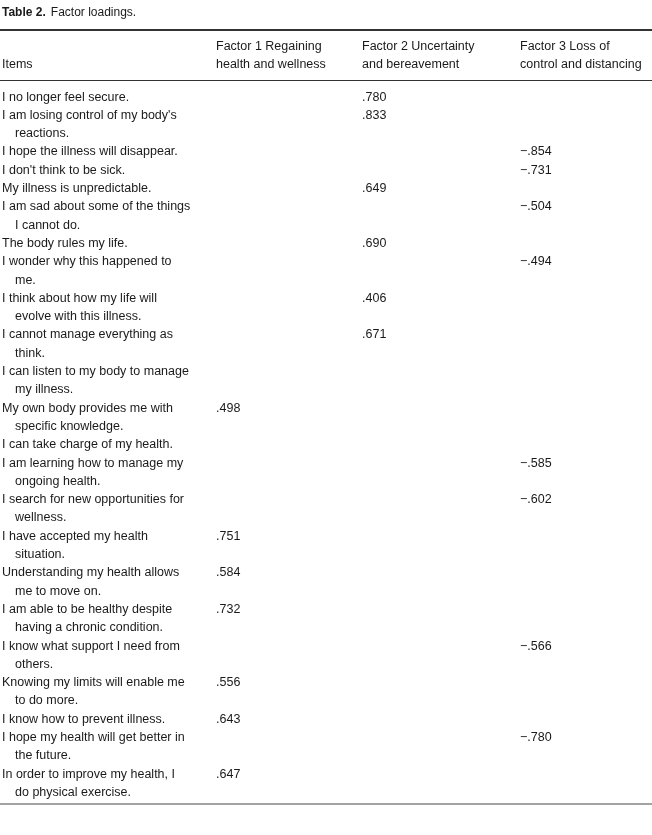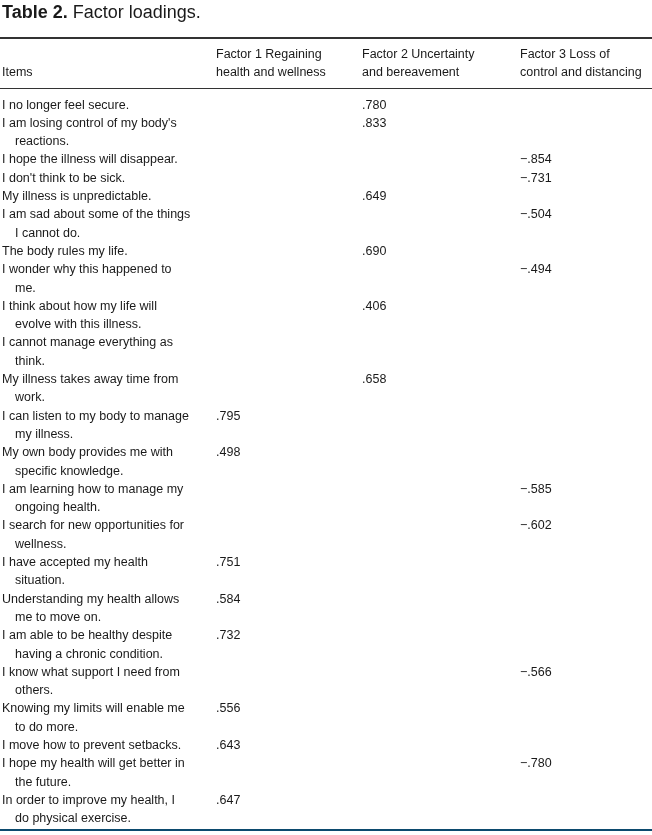--- a/index.html
+++ b/index.html
@@ -12,23 +12,23 @@
     height: 835px;
     box-sizing: border-box;
     background: #ffffff;
     color: #1a1a1a;
     font-family: "Liberation Sans", "DejaVu Sans", sans-serif;
     font-size: 12.5px;
     line-height: 18.3px;
     overflow: hidden;
   }
   .title {
-    padding: 3px 0 16px 2px;
+    padding: 3px 0 8px 2px;
     height: 18px;
-    font-size: 18px;
+    font-size: 12px;
   }
   .title .tbl-num {
     font-weight: bold;
   }
   .title .tbl-cap {
     margin-left: 5px;
   }
   .grid {
     display: grid;
     grid-template-columns: 214px 146px 158px 132px;
@@ -36,21 +36,21 @@
   .thead {
     border-top: 2px solid #333333;
     border-bottom: 1.5px solid #333333;
     padding: 6px 0 6px 2px;
     align-items: end;
   }
   .thead .hcell {
     white-space: pre-line;
   }
   .tbody {
-    border-bottom: 2px solid #0c4a6e;
+    border-bottom: 2px solid #a3a3a3;
     padding: 7px 0 2px 2px;
   }
   .row {
     display: grid;
     grid-template-columns: 214px 146px 158px 132px;
   }
   .item-cell {
     padding-left: 13px;
     text-indent: -13px;
     white-space: pre-line;
@@ -143,48 +143,42 @@
 evolve with this illness.</div>
     <div class="val-cell"></div>
     <div class="val-cell">.406</div>
     <div class="val-cell"></div>
   </div>
 
   <div class="row">
     <div class="item-cell">I cannot manage everything as
 think.</div>
     <div class="val-cell"></div>
-    <div class="val-cell"></div>
-  </div>
-
-  <div class="row">
-    <div class="item-cell">My illness takes away time from
-work.</div>
-    <div class="val-cell"></div>
-    <div class="val-cell">.658</div>
-    <div class="val-cell"></div>
-  </div>
+    <div class="val-cell">.671</div>
+    <div class="val-cell"></div>
+  </div>
+
 
   <div class="row">
     <div class="item-cell">I can listen to my body to manage
 my illness.</div>
-    <div class="val-cell">.795</div>
     <div class="val-cell"></div>
     <div class="val-cell"></div>
   </div>
 
   <div class="row">
     <div class="item-cell">My own body provides me with
 specific knowledge.</div>
     <div class="val-cell">.498</div>
     <div class="val-cell"></div>
     <div class="val-cell"></div>
   </div>
 
   <div class="row">
+    <div class="item-cell">I can take charge of my health.</div>
     <div class="val-cell"></div>
     <div class="val-cell"></div>
   </div>
 
   <div class="row">
     <div class="item-cell">I am learning how to manage my
 ongoing health.</div>
     <div class="val-cell"></div>
     <div class="val-cell"></div>
     <div class="val-cell">−.585</div>
@@ -232,21 +226,21 @@
 
   <div class="row">
     <div class="item-cell">Knowing my limits will enable me
 to do more.</div>
     <div class="val-cell">.556</div>
     <div class="val-cell"></div>
     <div class="val-cell"></div>
   </div>
 
   <div class="row">
-    <div class="item-cell">I move how to prevent setbacks.</div>
+    <div class="item-cell">I know how to prevent illness.</div>
     <div class="val-cell">.643</div>
     <div class="val-cell"></div>
     <div class="val-cell"></div>
   </div>
 
   <div class="row">
     <div class="item-cell">I hope my health will get better in
 the future.</div>
     <div class="val-cell"></div>
     <div class="val-cell"></div>

